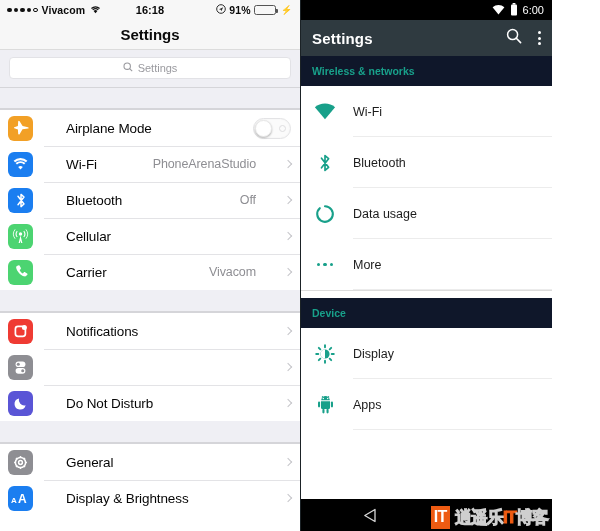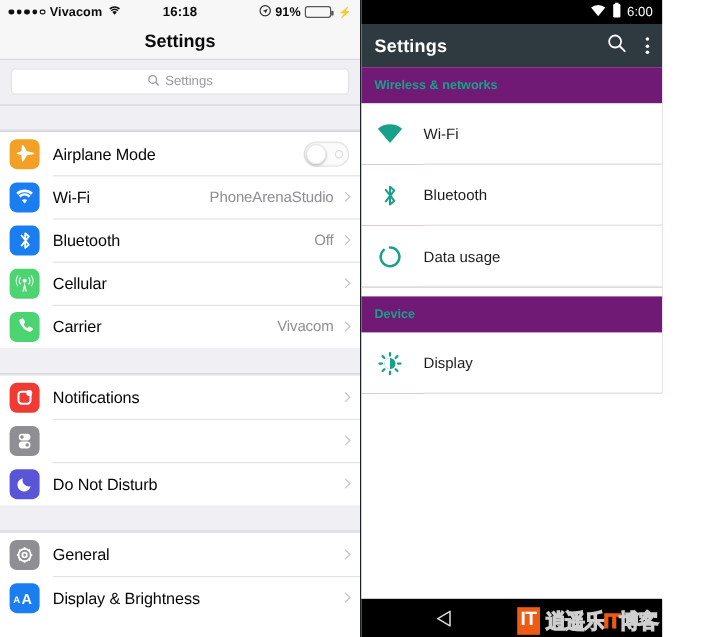--- a/index.html
+++ b/index.html
@@ -57,21 +57,21 @@
     color: #9a9a9f; font-size: 11px; gap: 5px;
     border: 1px solid #e2e2e6;
   }
   .ios-gap { height: 22px; background: #efeff4; border-bottom: 1px solid #d5d5d9; }
   .ios-gap.first { border-top: 1px solid #d5d5d9; }
 
   .ios-group { background: #fff; border-top: 1px solid #d5d5d9; }
   .ios-row {
     height: 36px; display: flex; align-items: center;
     padding-left: 8px; padding-right: 9px;
-    position: relative; background: #fff;
+    position: relative; background: #fff; gap: 22px;
   }
   .ios-row + .ios-row:before {
     content: ""; position: absolute; left: 44px; right: 0; top: 0;
     height: 1px; background: #e3e3e6;
   }
   .ios-icon {
     width: 25px; height: 25px; border-radius: 6px;
     display: flex; align-items: center; justify-content: center;
     flex: 0 0 25px; overflow: hidden;
   }
@@ -111,21 +111,21 @@
   }
   .and-appbar {
     height: 36px; background: #2f3a40;
     display: flex; align-items: center; padding: 0 11px;
   }
   .and-title { color: #fff; font-size: 15px; font-weight: bold; letter-spacing: .2px; }
   .and-actions { margin-left: auto; display: flex; align-items: center; gap: 16px; }
   .and-kebab { display: flex; flex-direction: column; gap: 2.5px; align-items: center; }
   .and-kebab i { width: 3px; height: 3px; background: #fff; border-radius: 50%; display: block; }
 
-  .and-body { background: #701a75; }
+  .and-body { background: #0f172a; }
   .and-section-head {
     height: 30px; display: flex; align-items: center;
     padding-left: 11px; color: #18a08a; font-size: 10.5px; font-weight: bold;
   }
   .and-divider-thick { height: 8px; background: #fff; border-top: 1px solid #dcdcdc; }
   .and-row {
     height: 51px; display: flex; align-items: center;
     padding-left: 11px; position: relative; background: #fff;
   }
   .and-row:after {
@@ -420,20 +420,30 @@
 
       <div class="and-row">
         <span class="and-icon">
           <svg width="20" height="20" viewBox="0 0 20 20">
               <path d="M10 2.2a7.8 7.8 0 1 1-5.2 2" fill="none" stroke="#18a08a" stroke-width="2.1" stroke-linecap="round"></path>
             </svg>
         </span>
         <span class="and-label">Data usage</span>
       </div>
 
+      <div class="and-row last">
+        <span class="and-icon">
+          <span class="and-dots">
+              <i></i>
+              <i></i>
+              <i></i>
+            </span>
+        </span>
+        <span class="and-label">More</span>
+      </div>
 
       <div class="and-divider-thick"></div>
 
       <div class="and-section-head">Device</div>
 
       <div class="and-row">
         <span class="and-icon">
           <svg width="20" height="20" viewBox="0 0 20 20">
             <circle cx="10" cy="10" r="4.6" fill="#18a08a"></circle>
             <g stroke="#18a08a" stroke-width="1.9" stroke-linecap="round">
@@ -446,20 +456,37 @@
               <line x1="16.2" y1="3.8" x2="14.7" y2="5.3"></line>
                 <line x1="5.3" y1="14.7" x2="3.8" y2="16.2"></line>
             </g>
             <path d="M10 5.4a4.6 4.6 0 0 0 0 9.2z" fill="#ffffff"></path>
           </svg>
         </span>
         <span class="and-label">Display</span>
       </div>
 
 
+      <div class="and-row last">
+        <span class="and-icon">
+          <svg width="17" height="19" viewBox="0 0 17 19">
+            <path d="M4 6.2h9v6.6a1.3 1.3 0 0 1-1.3 1.3H5.3A1.3 1.3 0 0 1 4 12.8z" fill="#18a08a"></path>
+            <path d="M4.2 5.2a4.3 4.3 0 0 1 8.6 0z" fill="#18a08a"></path>
+            <circle cx="6.3" cy="3.5" r=".7" fill="#fff"></circle>
+              <circle cx="10.7" cy="3.5" r=".7" fill="#fff"></circle>
+            <rect x="1" y="6.4" width="2.1" height="6" rx="1.05" fill="#18a08a"></rect>
+            <rect x="13.9" y="6.4" width="2.1" height="6" rx="1.05" fill="#18a08a"></rect>
+            <rect x="5.4" y="13.8" width="2.1" height="4.6" rx="1.05" fill="#18a08a"></rect>
+            <rect x="9.5" y="13.8" width="2.1" height="4.6" rx="1.05" fill="#18a08a"></rect>
+            <line x1="5" y1="1" x2="6" y2="2.2" stroke="#18a08a" stroke-width=".9"></line>
+            <line x1="12" y1="1" x2="11" y2="2.2" stroke="#18a08a" stroke-width=".9"></line>
+          </svg>
+        </span>
+        <span class="and-label">Apps</span>
+      </div>
     </div>
 
     <div class="and-navbar">
       <span class="back-tri" style="margin-left:62px">
         <svg width="14" height="15" viewBox="0 0 14 15">
             <path d="M12 1.5 1.8 7.5 12 13.5z" fill="none" stroke="#d8d8d8" stroke-width="1.3" stroke-linejoin="round"></path>
           </svg>
       </span>
       <div class="watermark">
         <span class="wm-logo">IT</span>

